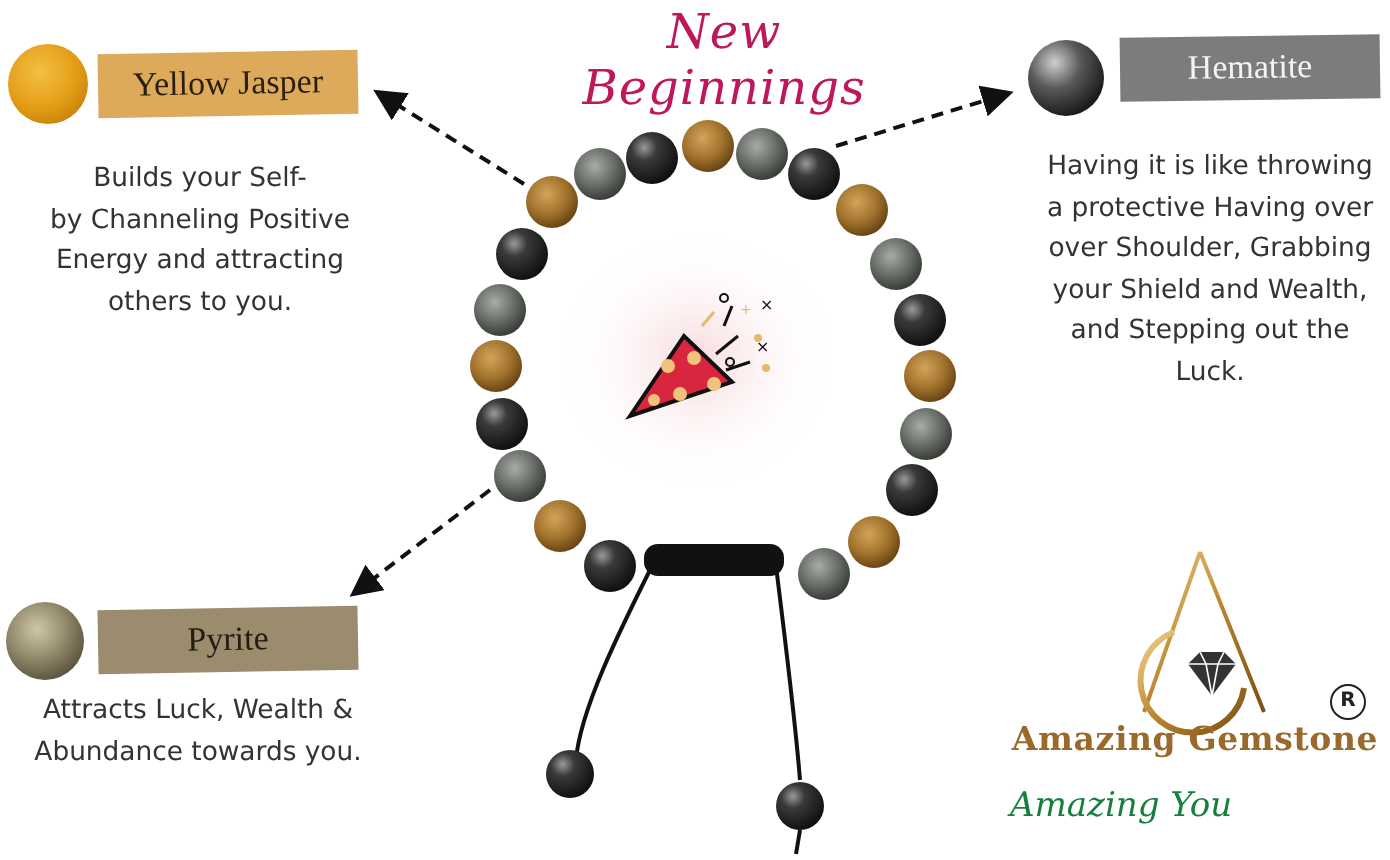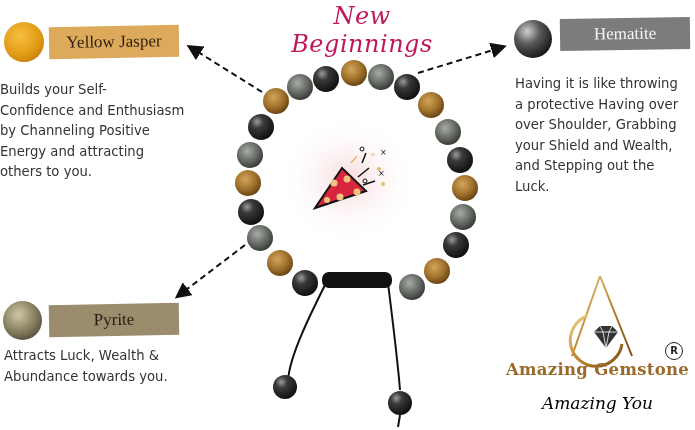--- a/index.html
+++ b/index.html
@@ -7,21 +7,21 @@
          font-family: "DejaVu Sans", sans-serif; color: #2b2b2b; }
   .abs { position: absolute; }
 
   .title { left: 262px; top: 2px; width: 200px; text-align: center;
            font-family: "DejaVu Serif", serif; font-style: italic; font-size: 24px;
            color: #be185d; letter-spacing: 0.5px; }
 
   .stone { border-radius: 50%; }
   .label { font-family: "Liberation Serif", serif; font-size: 17px; text-align: center;
            line-height: 32px; height: 32px; }
-  .desc { font-size: 13.2px; line-height: 20.5px; text-align: left; color: #333; }
+  .desc { font-size: 13.2px; line-height: 20.5px; text-align: center; color: #333; }
 
   
   .yj-stone { left: 4px; top: 22px; width: 40px; height: 40px;
               background: radial-gradient(circle at 40% 35%, #f6c042 0%, #e19a14 55%, #b36a05 100%); }
   .yj-label { left: 49px; top: 26px; width: 130px; background: #dcaa5a; color: #2a1e0c;
               transform: rotate(-1deg); }
   .yj-desc { left: 0px; top: 80px; width: 200px; }
 
   
   .hm-stone { left: 514px; top: 20px; width: 38px; height: 38px;
@@ -38,37 +38,36 @@
   .py-desc { left: 4px; top: 346px; width: 190px; }
 
   
   .bracelet { left: 230px; top: 55px; width: 250px; height: 375px; }
 
   
   .logo { left: 492px; top: 268px; width: 203px; height: 162px; }
   .logo-name { left: 505px; top: 360px; width: 185px; text-align: center;
                font-family: "DejaVu Serif", serif; font-weight: bold; font-size: 16.5px;
                color: #9a6a2c; letter-spacing: 0.3px; }
-  .logo-tag { left: 505px; top: 393px; width: 185px; text-align: center;
+  .logo-tag { left: 505px; top: 393px; width: 185px; text-align: left;
               font-family: "DejaVu Serif", serif; font-style: italic; font-size: 17px;
-              color: #000000; }
+              color: #15803d; }
   .logo-reg { left: 665px; top: 342px; width: 16px; height: 16px; border: 1.5px solid #222;
               border-radius: 50%; font-size: 10px; line-height: 16px; text-align: center;
               font-weight: bold; color: #222; }
 </style>
 </head>
 <body>
 
 <div class="abs title">New Beginnings</div>
 
 <div class="abs stone yj-stone"></div>
 <div class="abs label yj-label">Yellow Jasper</div>
 <div class="abs desc yj-desc">
   <div>Builds your Self-</div>
-  <div>Confidence and Enthusiasm</div>
   <div>by Channeling Positive</div>
   <div>Energy and attracting</div>
   <div>others to you.</div>
 </div>
 
 <div class="abs stone hm-stone"></div>
 <div class="abs label hm-label">Hematite</div>
 <div class="abs desc hm-desc">
   <div>Having it is like throwing</div>
   <div>a protective Having over</div>

